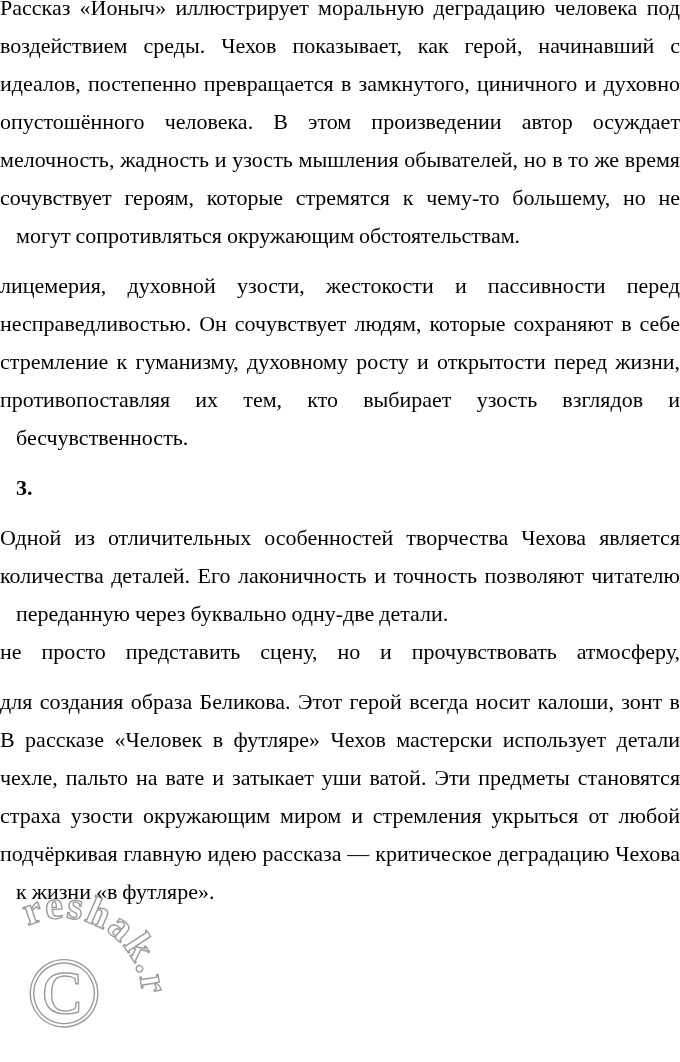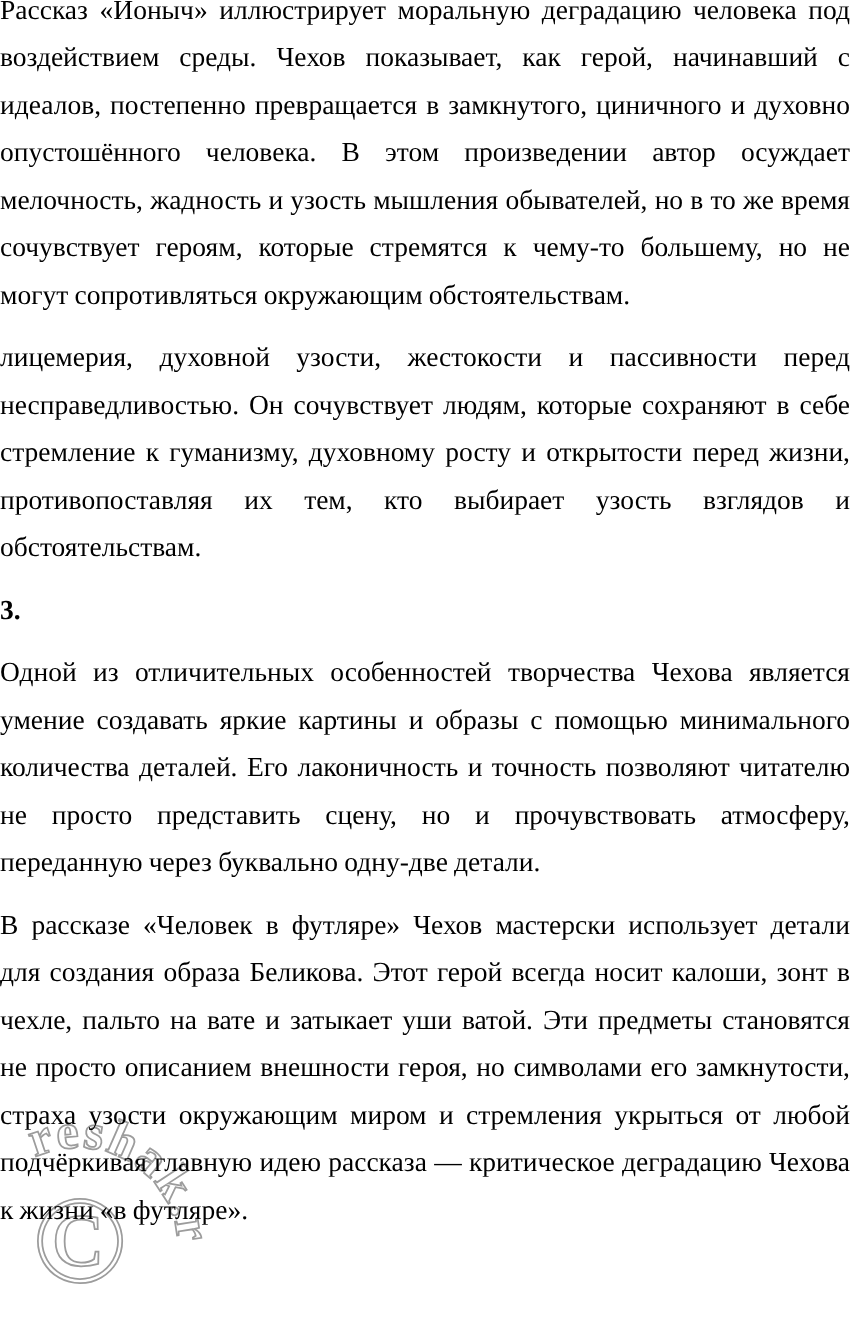--- a/index.html
+++ b/index.html
@@ -29,20 +29,21 @@
   .para { margin: 0 0 12px 0; }
   .block-heading { font-weight: bold; }
   .line {
     text-align: justify;
     text-align-last: justify;
     overflow: hidden;
     max-height: 38px;
   }
   .line.final {
     text-align-last: left;
+    margin-left: 16px;
   }
   
   .watermark {
     position: absolute;
     left: 0;
     top: 0;
     z-index: 0;
     pointer-events: none;
   }
   .doc { z-index: 1; }
@@ -80,36 +81,34 @@
         <div class="line">опустошённого человека. В этом произведении автор осуждает</div>
         <div class="line">мелочность, жадность и узость мышления обывателей, но в то же время</div>
         <div class="line">сочувствует героям, которые стремятся к чему-то большему, но не</div>
         <div class="line final">могут сопротивляться окружающим обстоятельствам.</div>
       </div>
       <div class="para block-paragraph">
         <div class="line">лицемерия, духовной узости, жестокости и пассивности перед</div>
         <div class="line">несправедливостью. Он сочувствует людям, которые сохраняют в себе</div>
         <div class="line">стремление к гуманизму, духовному росту и открытости перед жизни,</div>
         <div class="line">противопоставляя их тем, кто выбирает узость взглядов и</div>
-        <div class="line final">обстоятельствам.</div>
+        <div class="line final">бесчувственность.</div>
       </div>
       <div class="para block-heading">
         <div class="line final">3.</div>
       </div>
       <div class="para block-paragraph">
         <div class="line">Одной из отличительных особенностей творчества Чехова является</div>
-        <div class="line">умение создавать яркие картины и образы с помощью минимального</div>
         <div class="line">количества деталей. Его лаконичность и точность позволяют читателю</div>
+        <div class="line final">переданную через буквально одну-две детали.</div>
         <div class="line">не просто представить сцену, но и прочувствовать атмосферу,</div>
-        <div class="line final">переданную через буквально одну-две детали.</div>
       </div>
       <div class="para block-paragraph">
+        <div class="line">для создания образа Беликова. Этот герой всегда носит калоши, зонт в</div>
         <div class="line">В рассказе «Человек в футляре» Чехов мастерски использует детали</div>
-        <div class="line">для создания образа Беликова. Этот герой всегда носит калоши, зонт в</div>
         <div class="line">чехле, пальто на вате и затыкает уши ватой. Эти предметы становятся</div>
-        <div class="line">не просто описанием внешности героя, но символами его замкнутости,</div>
         <div class="line">страха узости окружающим миром и стремления укрыться от любой</div>
         <div class="line">подчёркивая главную идею рассказа — критическое деградацию Чехова</div>
         <div class="line final">к жизни «в футляре».</div>
       </div>
     </div>
 
 </div>
 
 </body></html>

